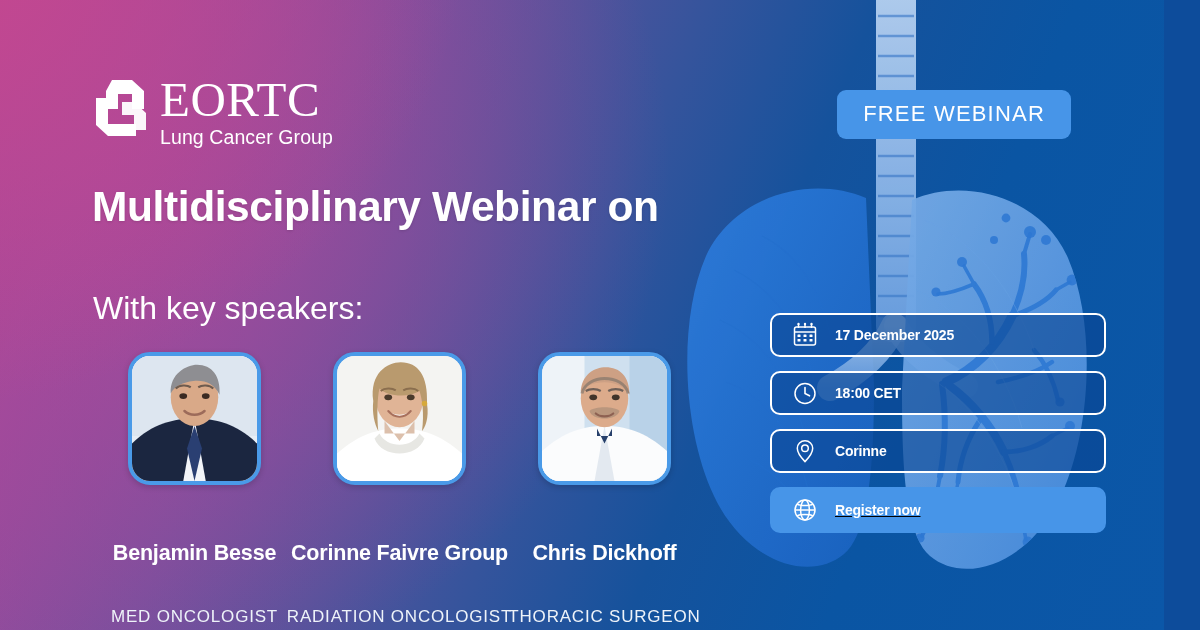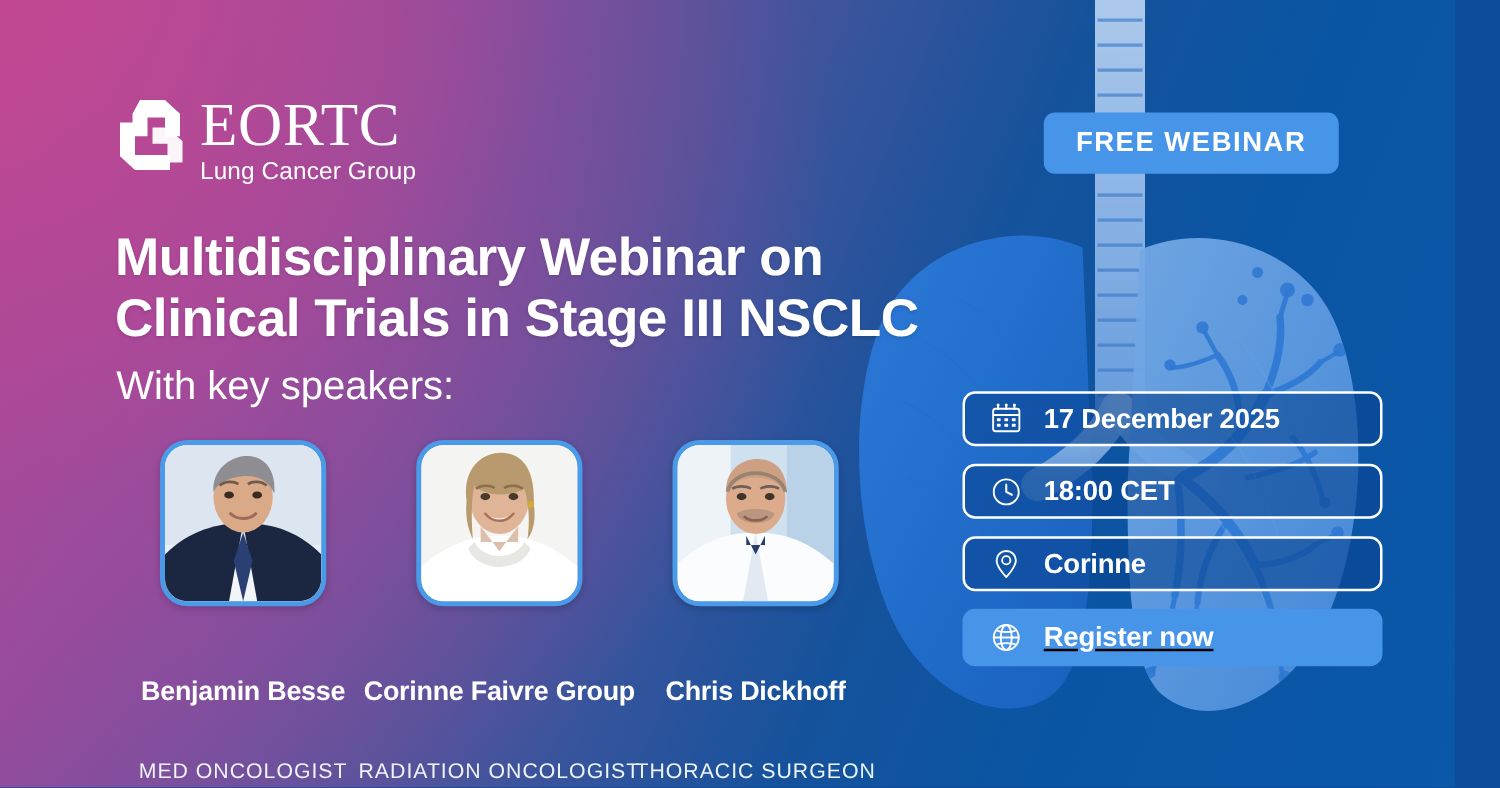--- a/index.html
+++ b/index.html
@@ -47,21 +47,21 @@
   }
   .logo-sub {
     color:#fff; font-size:19.5px; margin-top:2px; letter-spacing:.1px;
     font-weight:400;
   }
 
   
   .badge {
     position:absolute; right:93px; top:90px;
     background:#4795e8; color:#fff;
-    font-size:22px; font-weight:700; letter-spacing:1.2px;
+    font-size:22px; font-weight:400; letter-spacing:1.2px;
     padding:11px 26px 12px; border-radius:9px;
   }
 
   
   .headline {
     position:absolute; left:92px; top:182px;
     color:#fff; font-weight:bold;
     font-size:42.5px; line-height:1.16;
     letter-spacing:-0.4px;
     text-shadow:0 1px 3px rgba(0,0,0,.13);
@@ -100,21 +100,21 @@
     padding-left:20px; margin-bottom:14px;
     background:rgba(10,70,147,.62);
     border:2px solid #ffffff;
   }
   .ibox.cta {
     background:#4795e8; border-color:#4795e8;
     height:46px; margin-bottom:0;text-decoration:underline;
   }
   .ibox .ic { width:26px; height:26px; flex:none; margin-right:17px; }
   .ibox .tx {
-    color:#fff; font-weight:bold; font-size:22px; letter-spacing:-.2px;
+    color:#fff; font-weight:bold; font-size:14px; letter-spacing:-.2px;
     white-space:nowrap;
   }
 </style>
 </head>
 <body>
 
 <div class="poster">
 
   <div class="lungs-wrap">
     <svg class="lungs-svg" viewBox="0 0 600 660" preserveAspectRatio="xMidYMid slice" aria-hidden="true">
@@ -229,21 +229,20 @@
     <div class="logo-txt">
       <div class="logo-word">EORTC</div>
       <div class="logo-sub">Lung Cancer Group</div>
     </div>
   </div>
 
   <div class="badge">FREE WEBINAR</div>
 
   <div class="headline">
     <div>Multidisciplinary Webinar on</div>
-    <div>Clinical Trials in Stage III NSCLC</div>
   </div>
 
   <div class="speakers-label">With key speakers:</div>
 
   <div class="speakers">
 
     <div class="speaker">
       <div class="photo">
         <svg viewBox="0 0 100 100" aria-hidden="true">
           <rect width="100" height="100" fill="#e8eef5"></rect>

